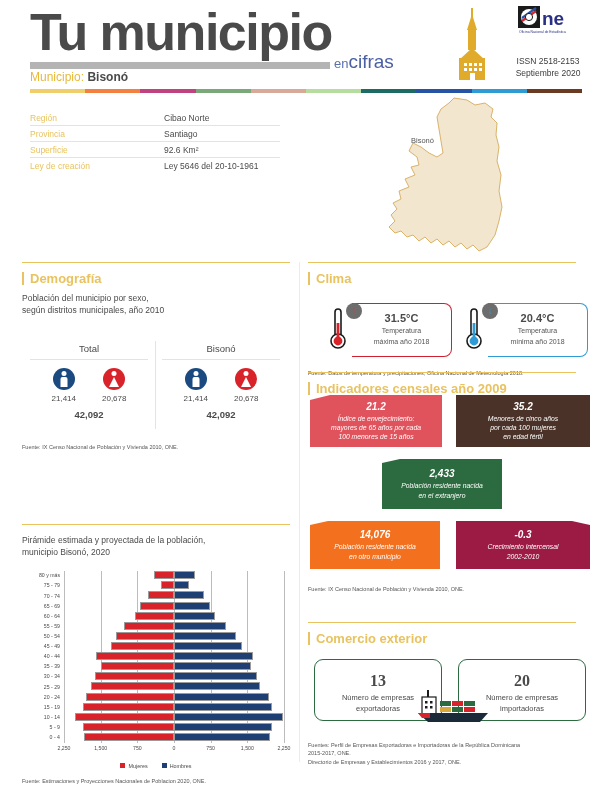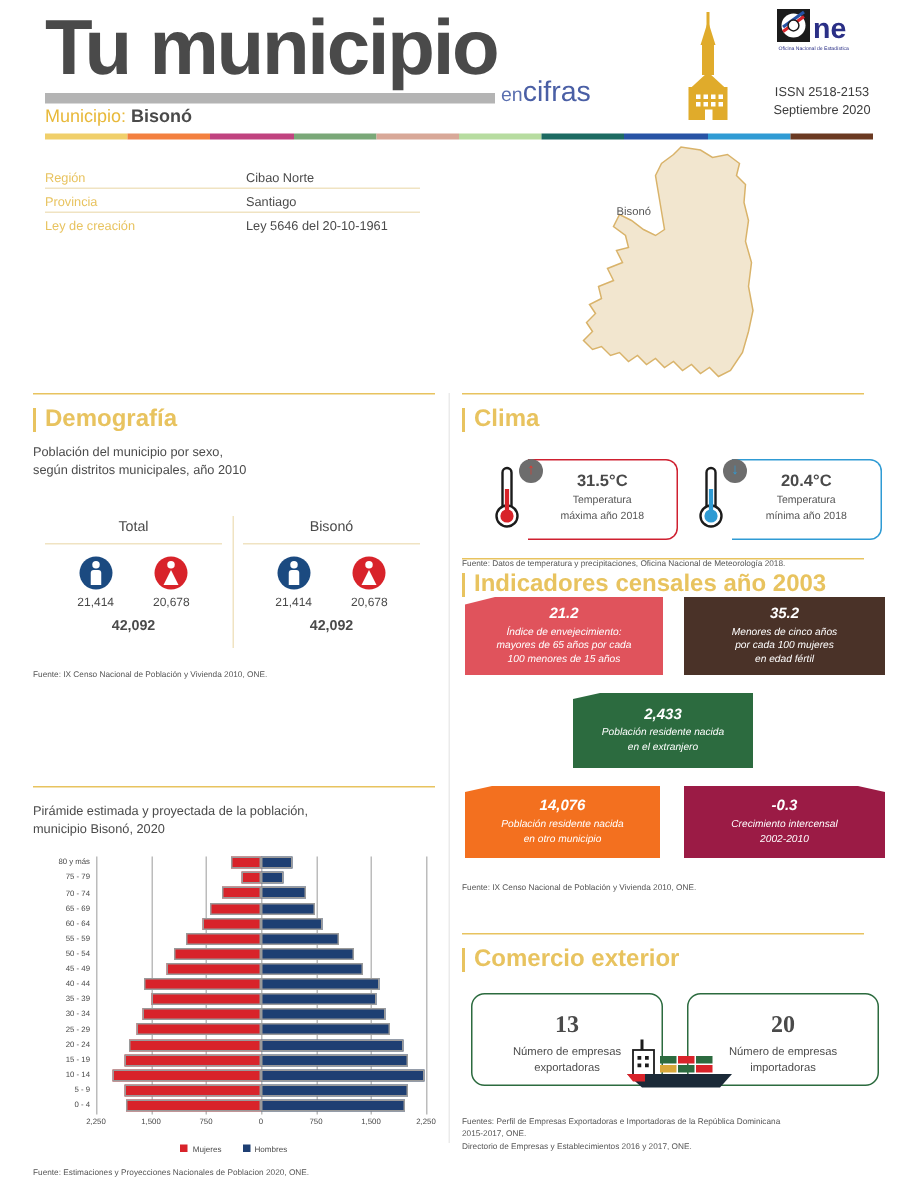--- a/index.html
+++ b/index.html
@@ -55,21 +55,21 @@
   
   .map-wrap { position: absolute; left: 375px; top: 95px; width: 190px; height: 160px; }
   .map-label {
     position: absolute; left: 36px; top: 41px;
     font-size: 7.5px; color: #555;
   }
 
   
   .panel-line { position: absolute; height: 1px; background: #e8c35f; }
   .panel-title {
-    font-size: 16px; font-weight: bold; color: #e8c35f;
+    font-size: 13px; font-weight: bold; color: #e8c35f;
     border-left: 2px solid #e8c35f; padding-left: 6px; line-height: 1;
   }
   .sub { font-size: 8.5px; color: #4a4a4a; line-height: 1.45; }
   .fuente { font-size: 5.5px; color: #555; line-height: 1.5; }
 
   .col-left  { position: absolute; left: 22px;  width: 268px; }
   .col-right { position: absolute; left: 308px; width: 284px; }
   .vdiv { position: absolute; left: 299px; top: 262px; width: 1px; height: 500px; background: #ebebeb; }
 
   
@@ -229,20 +229,24 @@
     </div>
 
   <div class="info-table" id="info-table">
       <div class="info-row">
         <div class="info-k">Región</div>
         <div class="info-v">Cibao Norte</div>
       </div>
       <div class="info-row">
         <div class="info-k">Provincia</div>
         <div class="info-v">Santiago</div>
+      </div>
+      <div class="info-row">
+        <div class="info-k">Superficie</div>
+        <div class="info-v">92.6 Km²</div>
       </div>
       <div class="info-row">
         <div class="info-k">Ley de creación</div>
         <div class="info-v">Ley 5646 del 20-10-1961</div>
       </div>
     </div>
 
   <div class="map-wrap">
     <svg width="190" height="160" viewBox="0 0 190 160">
       <path d="M74,8 L79,3 L92,5 L100,10 L110,8 L118,14 L116,22 L122,28 L121,40 L124,52 L122,66
@@ -470,21 +474,21 @@
         </div>
         <div class="arrow-badge cold">↓</div>
       </div>
     </div>
 
     <div class="fuente" style="margin-top:6px;">Fuente: Datos de temperatura y precipitaciones, Oficina Nacional de Meteorología  2018.</div>
   </div>
 
   <div class="col-right" style="top:372px;">
     <div class="panel-line" style="left:0; top:0; width:268px;"></div>
-    <div class="panel-title" style="margin-top:10px;">Indicadores censales año 2003</div>
+    <div class="panel-title" style="margin-top:10px;">Indicadores censales año 2009</div>
 
     <div class="ind-wrap">
       <div class="ribbon r1">
         <div class="rv">21.2</div>
         <div class="rt" style="white-space:pre-line;">Índice de envejecimiento:
 mayores de 65 años por cada
 100 menores de 15 años</div>
       </div>
       <div class="ribbon r2">
         <div class="rv">35.2</div>

